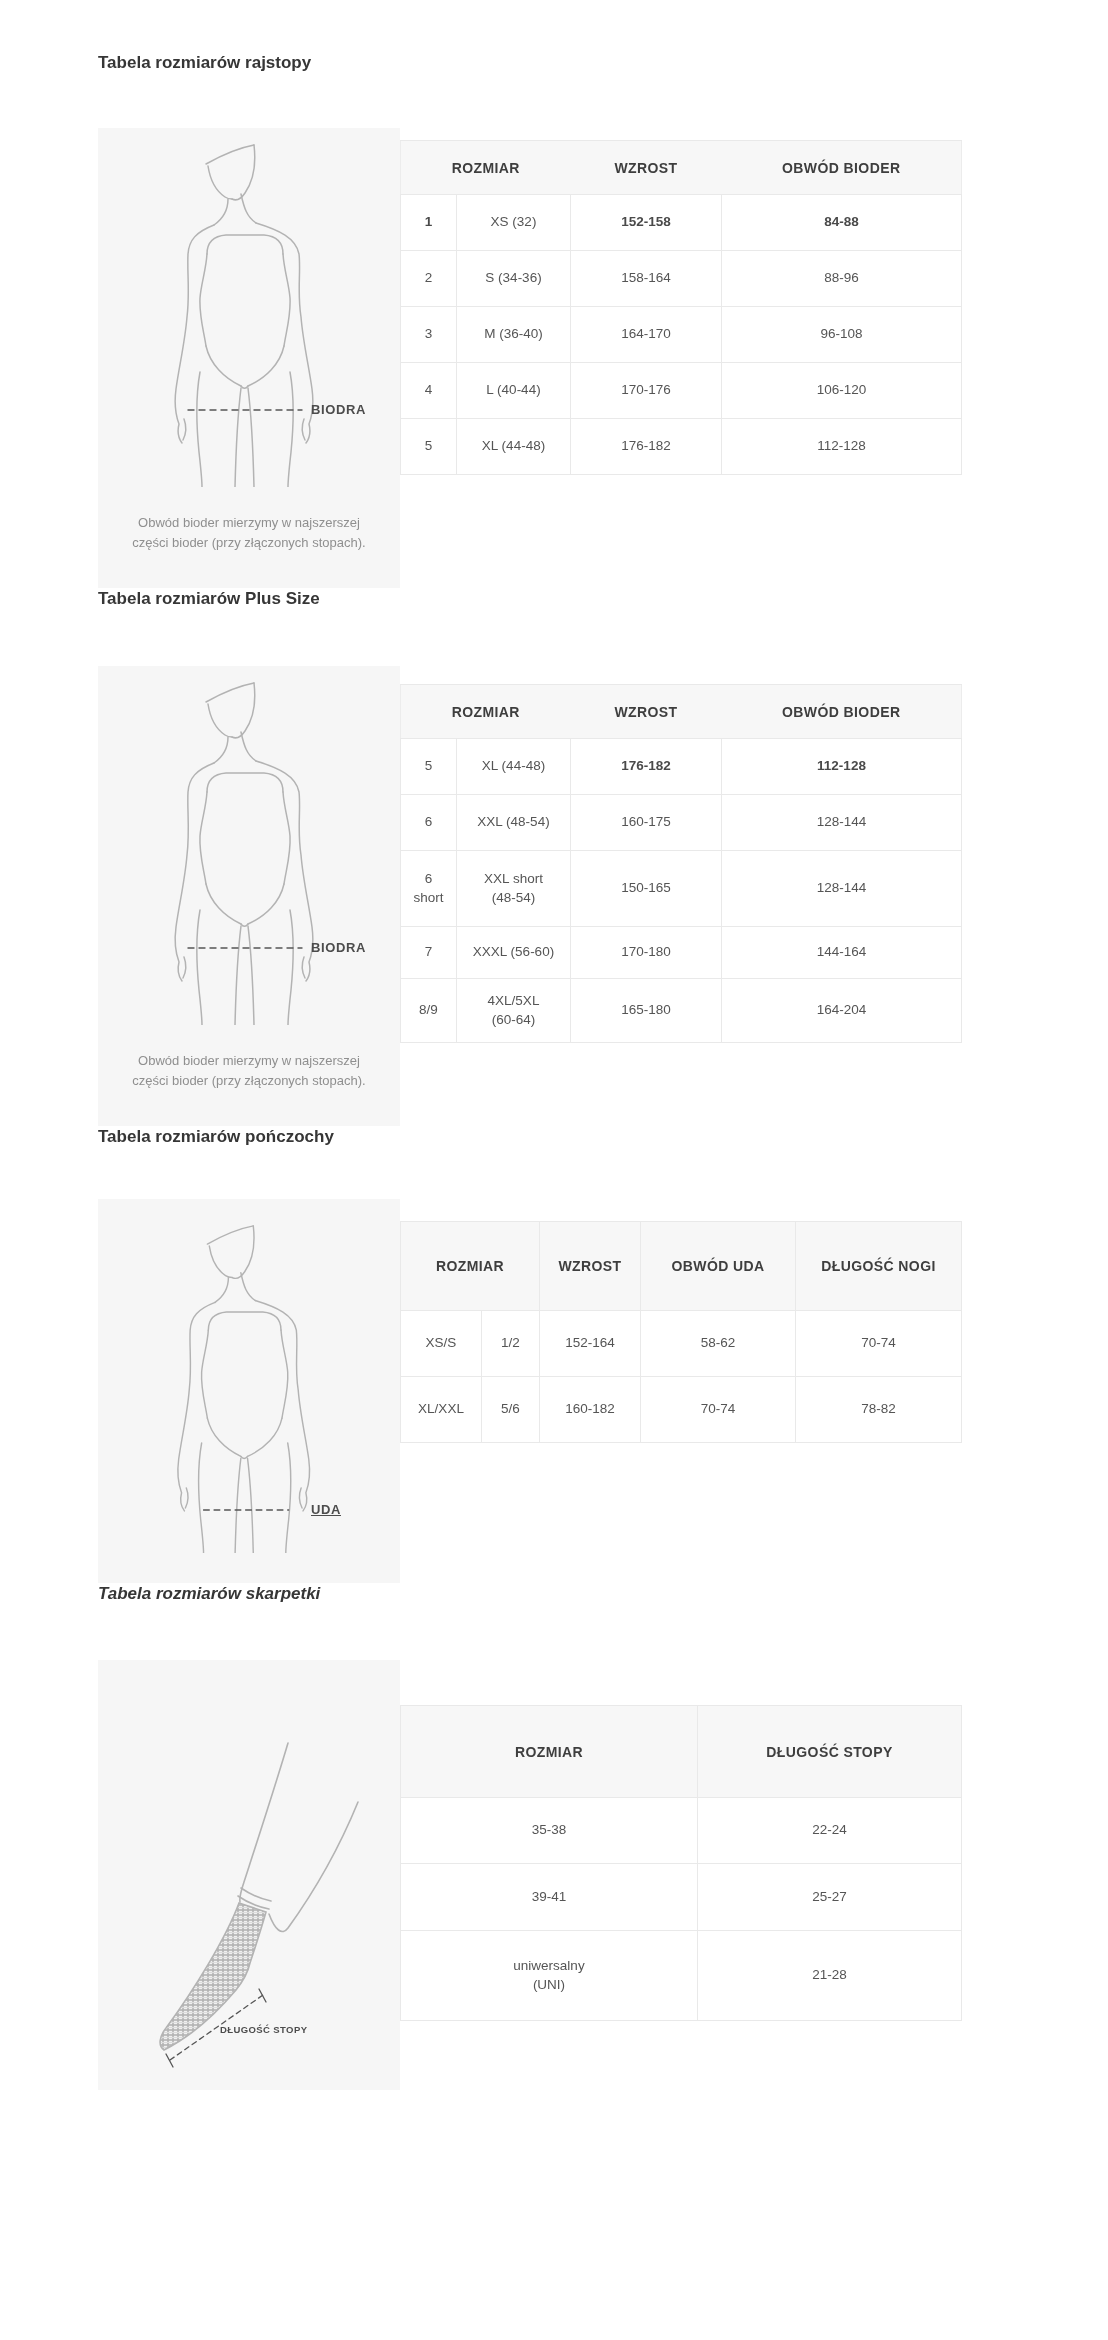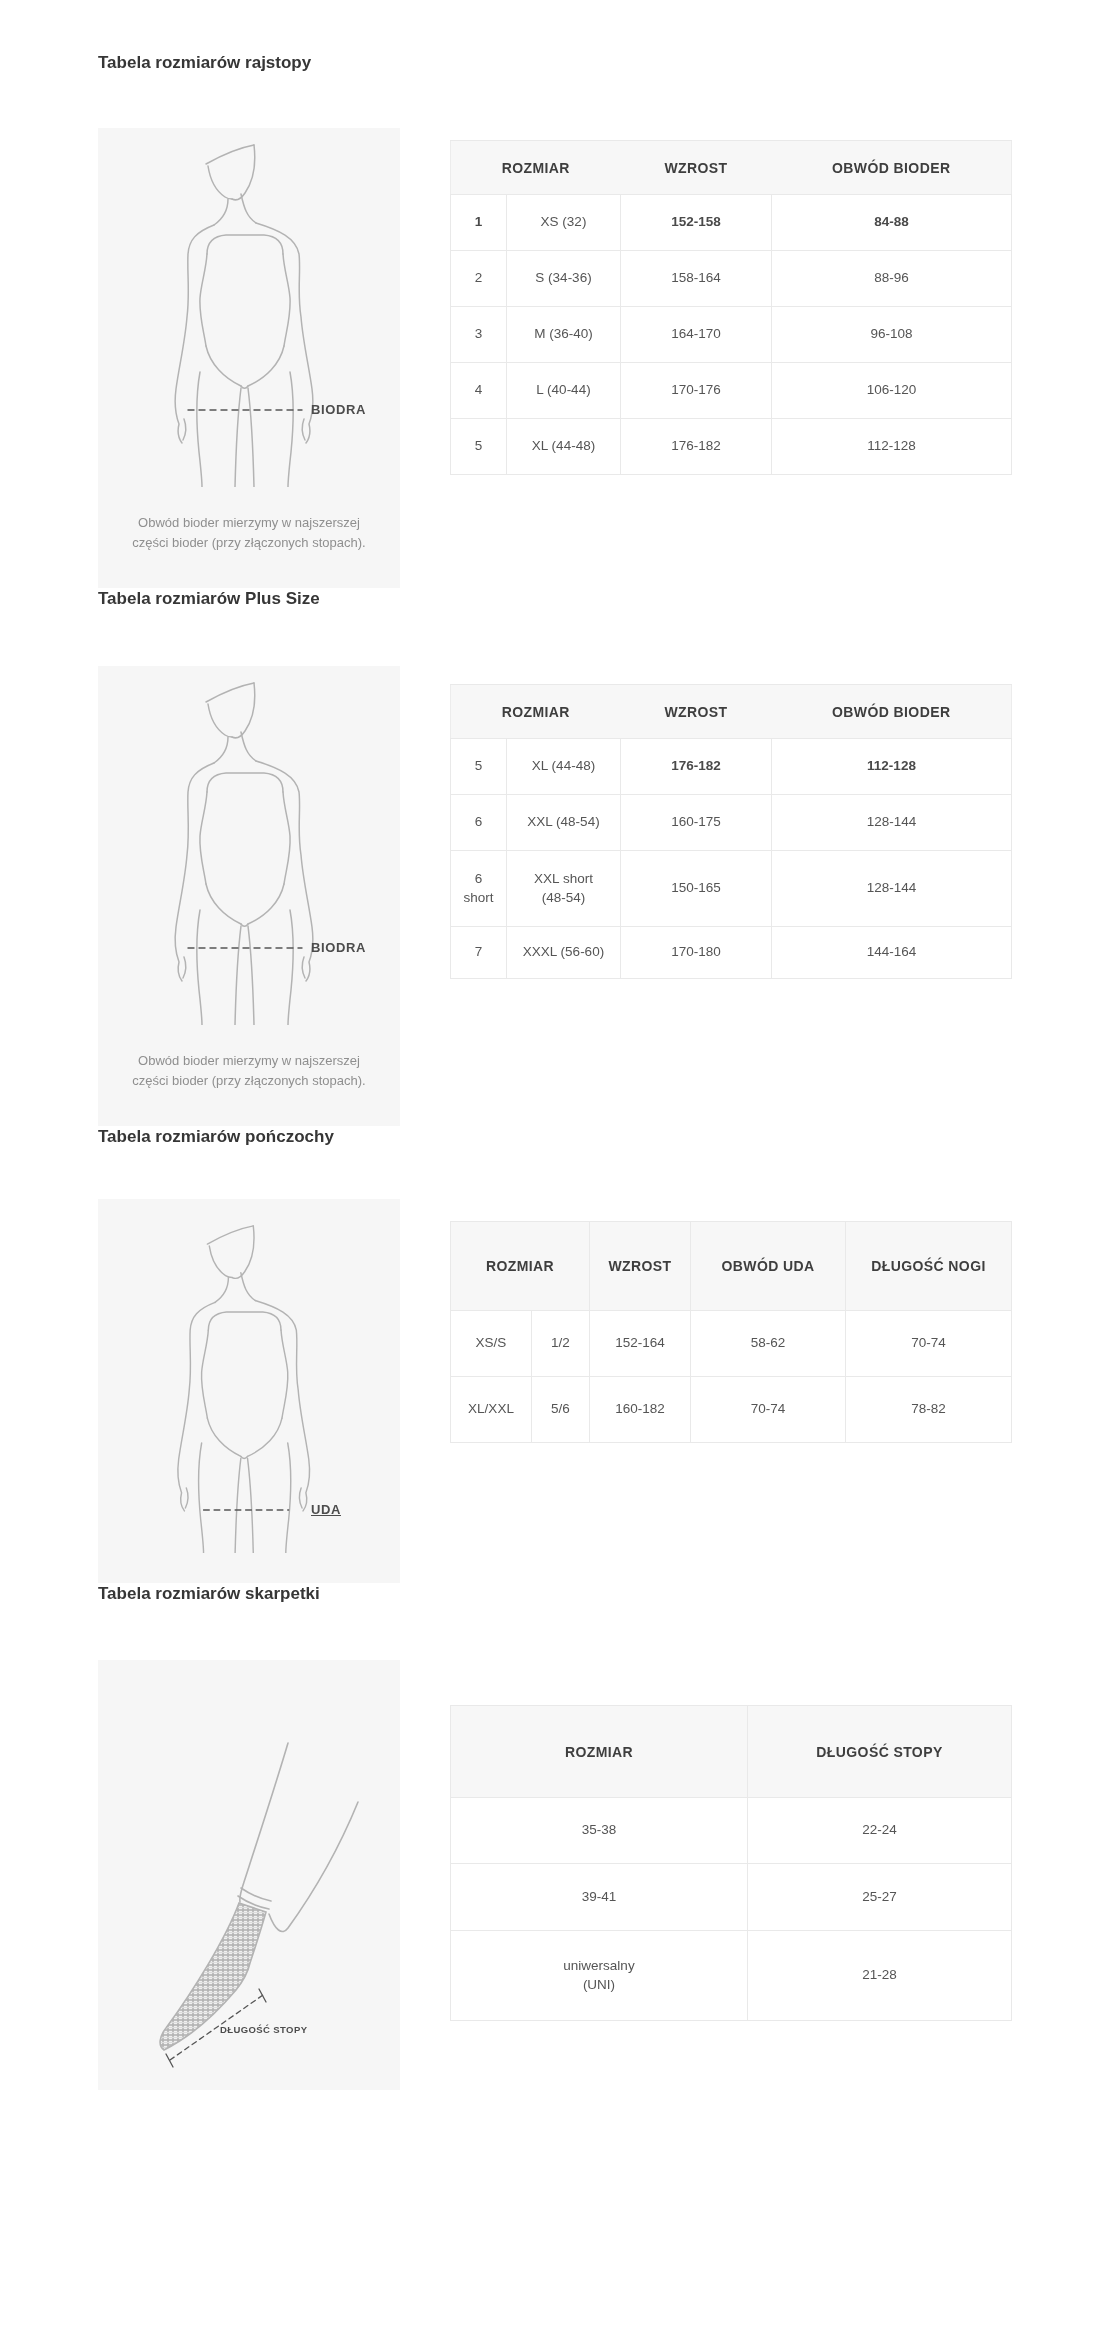--- a/index.html
+++ b/index.html
@@ -4,39 +4,39 @@
 <style>
   html,body{margin:0;padding:0;background:#fff;}
   body{width:1108px;font-family:"Liberation Sans",sans-serif;color:#555;-webkit-font-smoothing:antialiased;}
   .page{padding:52px 0 75px 98px;width:915px;}
   .logo{font-size:42px;line-height:48px;letter-spacing:2px;color:#222;font-weight:400;margin-left:-4px;}
   .logo .reg{font-size:14px;vertical-align:22px;letter-spacing:0;}
   h2.sec-heading{font-size:17px;line-height:22px;font-weight:700;color:#363636;margin:0;}
   .h1{margin-top:20px;}
   .h2{margin-top:30px;}
   .h3{margin-top:44px;}
-  .h4{margin-top:32px;margin-left:23px;}
+  .h4{margin-top:32px;margin-left:23px;font-style:italic;}
   .section{display:flex;align-items:flex-start;}
   .s1{margin-top:54px;}
   .s2{margin-top:56px;}
   .s3{margin-top:51px;}
   .s4{margin-top:55px;}
   .figbox{width:302px;background:#f6f6f6;position:relative;flex-shrink:0;}
   .fb-tall{height:460px;}
   .fb-mid{height:384px;}
   .fb-sock{height:430px;}
   .woman{position:absolute;left:46px;top:14px;}
   .woman-mid{position:absolute;left:50px;top:24px;}
   .socksvg{position:absolute;left:0;top:0;}
   .mlabel{position:absolute;font-weight:700;font-size:13px;color:#4c4c4c;letter-spacing:.6px;white-space:nowrap;}
   .lab-hip{left:213px;top:274px;}
   .lab-thigh{left:213px;top:303px;text-decoration:underline;}
   .lab-foot{left:122px;top:364px;font-size:9.5px;letter-spacing:.4px;}
   .figcaption{position:absolute;left:8px;right:8px;top:385px;text-align:center;font-size:13px;line-height:1.5;color:#8f8f8f;white-space:pre-line;}
-  .tablewrap{margin-left:50px;}
+  .tablewrap{}
   .mt1{margin-top:12px;} .mt2{margin-top:18px;} .mt3{margin-top:22px;} .mt4{margin-top:45px;}
   table{border-collapse:collapse;width:561px;table-layout:fixed;border:1px solid #ececec;}
   td{border:1px solid #e9e9e9;text-align:center;vertical-align:middle;font-size:13.5px;color:#555;
      white-space:pre-line;line-height:1.4;padding:2px;}
   th{border:1px solid #e9e9e9;background:#f7f7f7;text-align:center;vertical-align:middle;
      font-size:14px;font-weight:600;color:#3e3e3e;letter-spacing:.4px;padding:2px;}
   table.no-hdr-divider th{border-left-width:0;border-right-width:0;}
   .b{font-weight:700;color:#4a4a4a;}
 </style>
 </head>
@@ -189,20 +189,27 @@
 (48-54)</td>
           <td>150-165</td>
           <td>128-144</td>
         </tr>
         <tr style="height:52px">
           <td>7</td>
           <td>XXXL (56-60)</td>
           <td>170-180</td>
           <td>144-164</td>
         </tr>
+        <tr style="height:64px">
+          <td>8/9</td>
+          <td>4XL/5XL
+(60-64)</td>
+          <td>165-180</td>
+          <td>164-204</td>
+        </tr>
       </tbody>
         </table>
     </div>
   </div>
 
   <h2 class="sec-heading h3">Tabela rozmiarów pończochy</h2>
 
   <div class="section s3">
     <div class="figbox fb-mid">
       <svg class="woman-mid" width="201" height="330" viewBox="0 0 210 345" fill="none" stroke="#b3b3b3" stroke-width="1.5" stroke-linecap="round">

